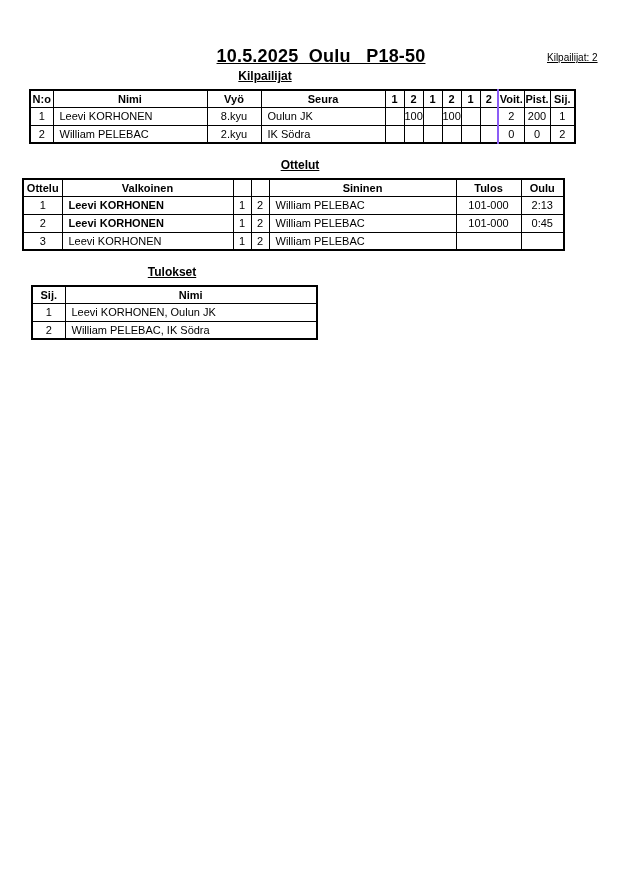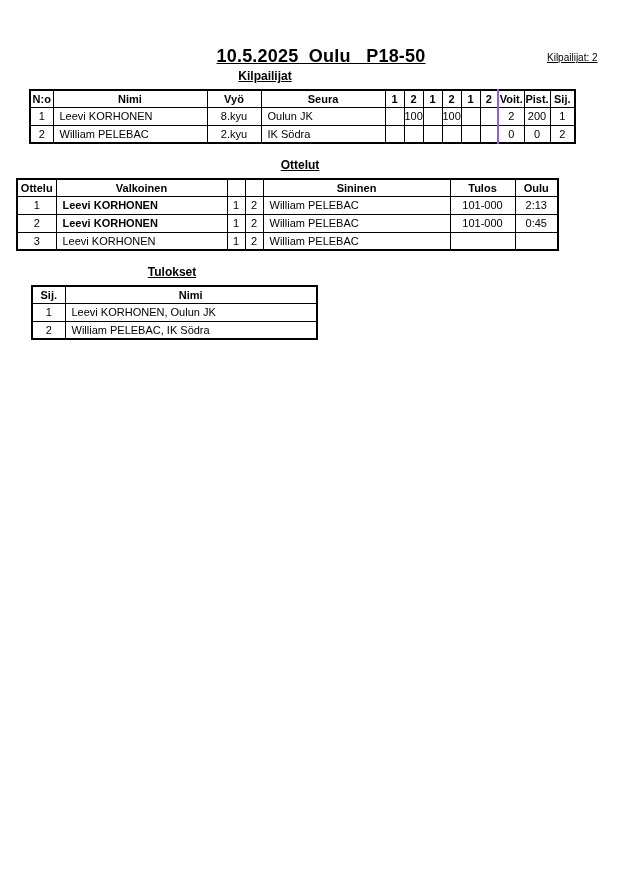--- a/index.html
+++ b/index.html
@@ -105,21 +105,21 @@
     <td class="c"></td>
     <td class="c thickl">0</td>
     <td class="c">0</td>
     <td class="c">2</td>
   </tr>
   </tbody>
 </table>
 
 <div class="abs ctr sec-title" style="left:300px; top:158px;">Ottelut</div>
 
-<table style="left:16px; top:178px; width:541px;">
+<table style="left:22px; top:178px; width:541px;">
   <colgroup>
     <col style="width:39px">
       <col style="width:171px">
       <col style="width:18px">
       <col style="width:18px">
     <col style="width:187px">
       <col style="width:65px">
       <col style="width:43px">
   </colgroup>
   <tbody>

